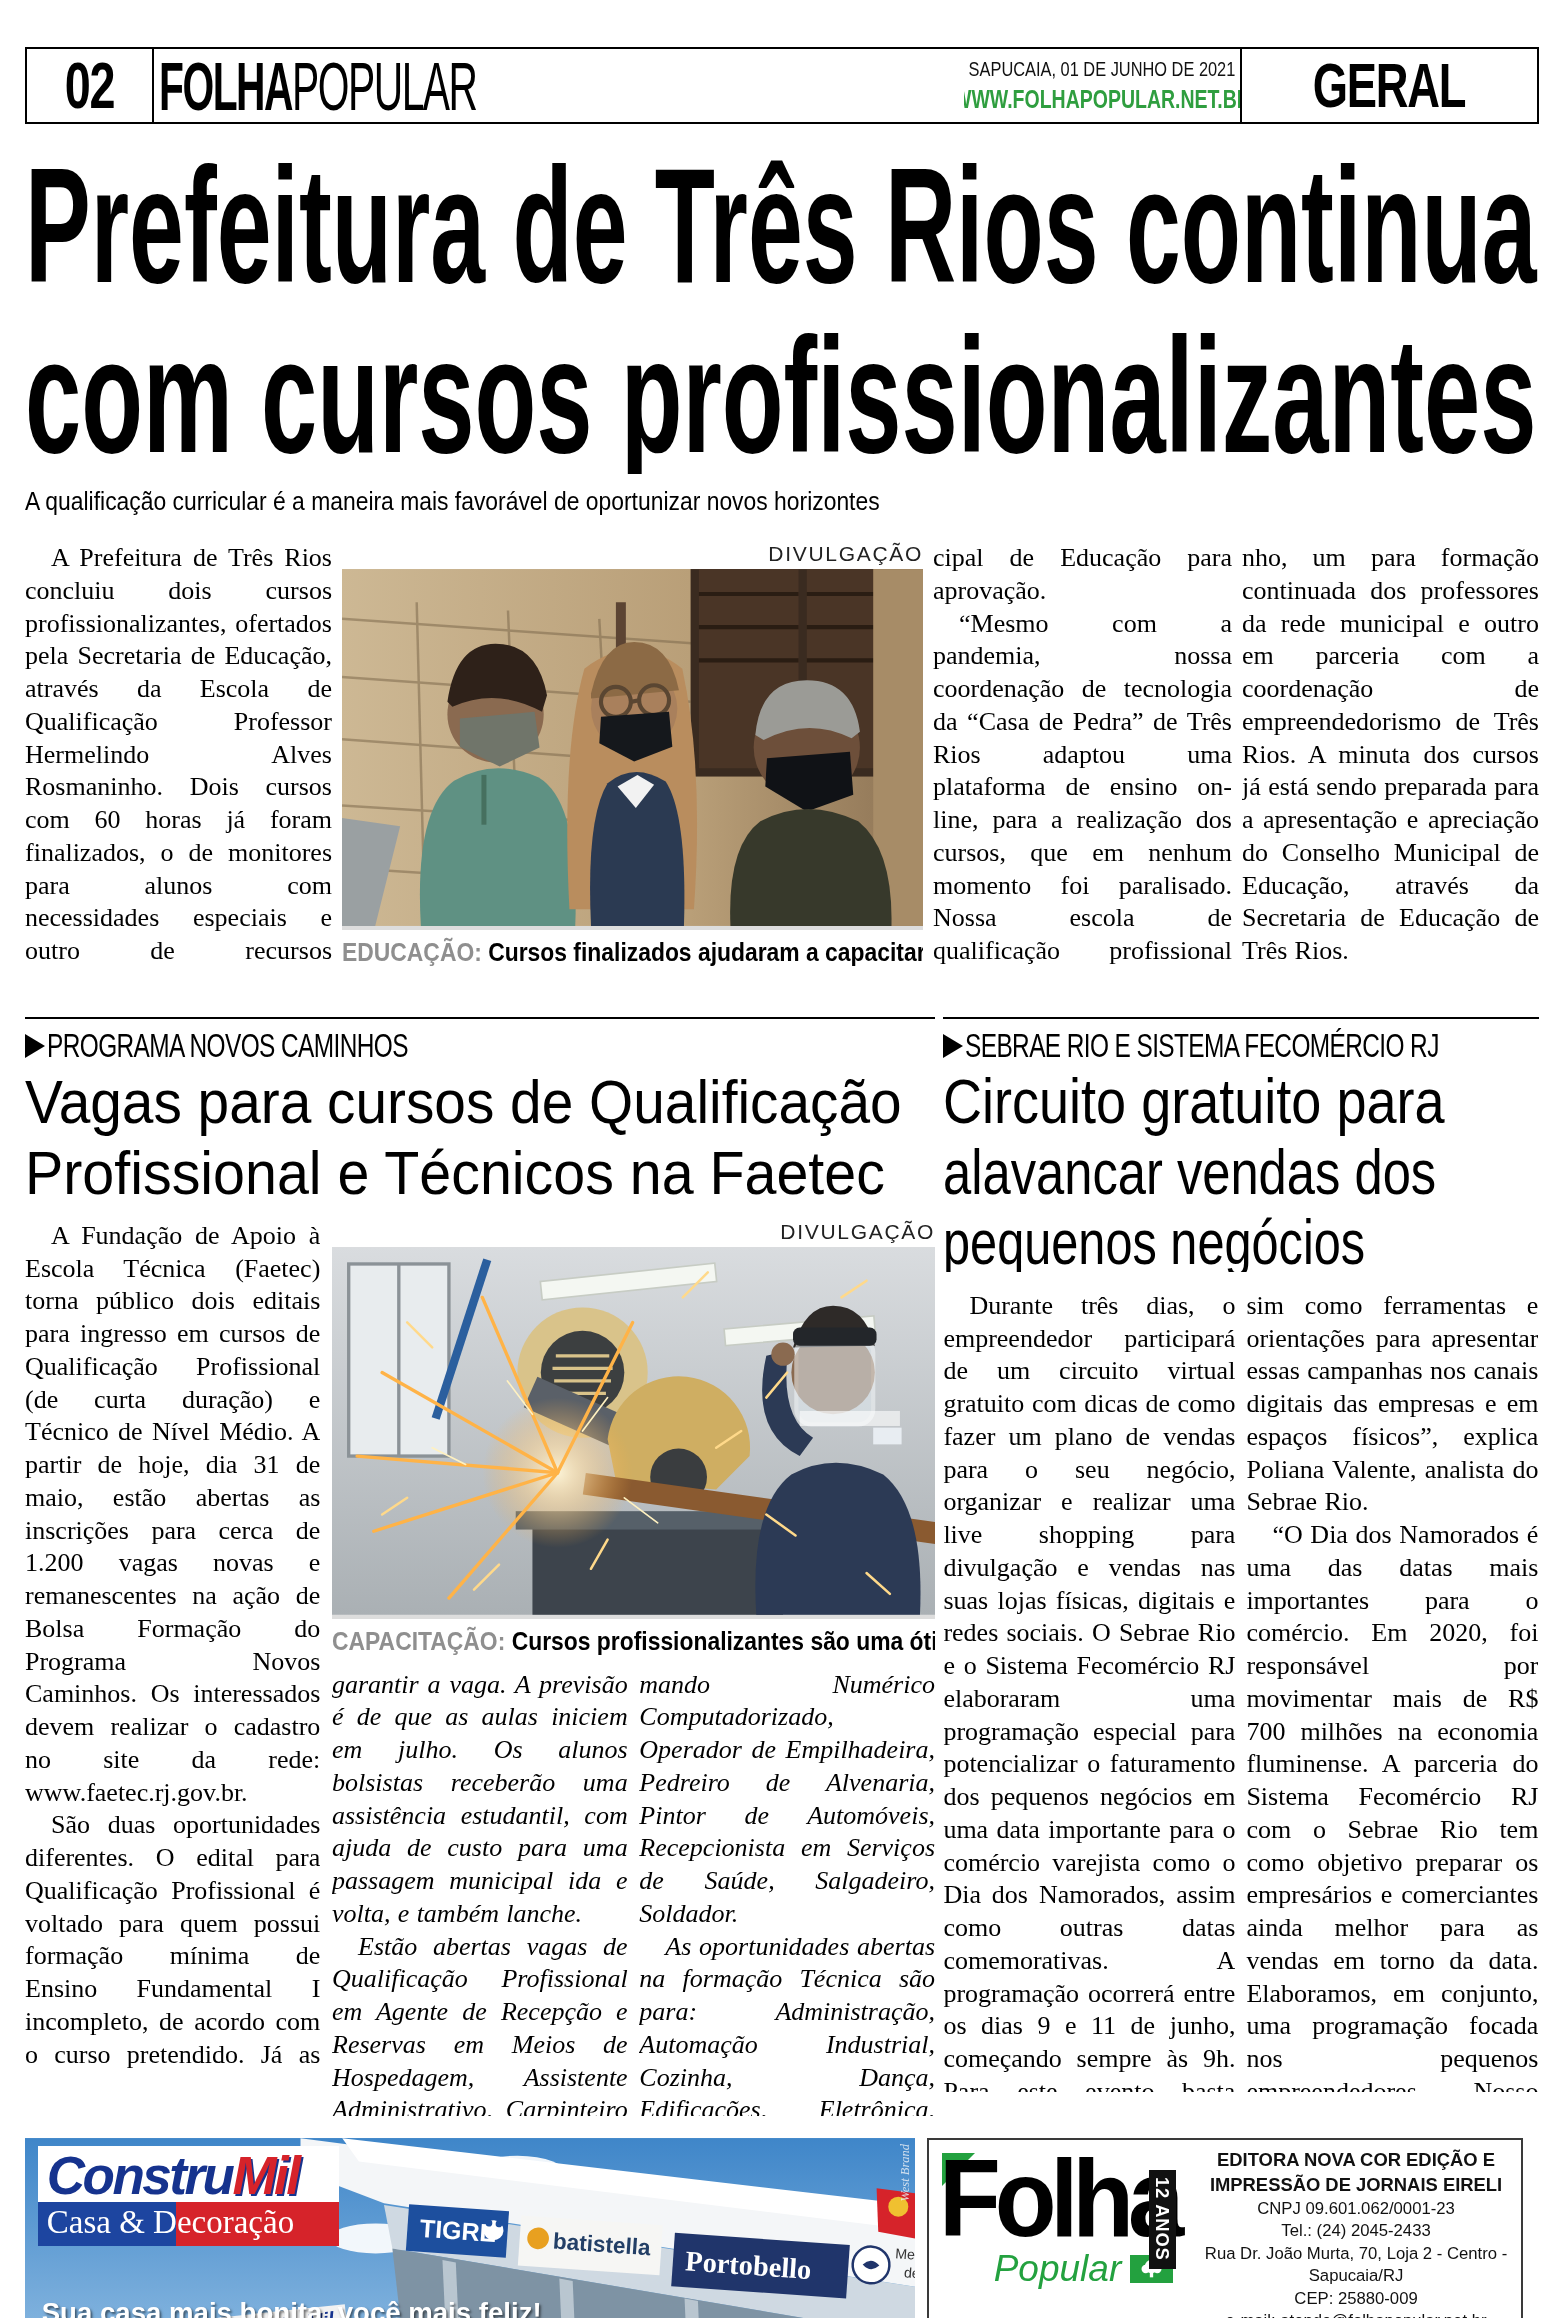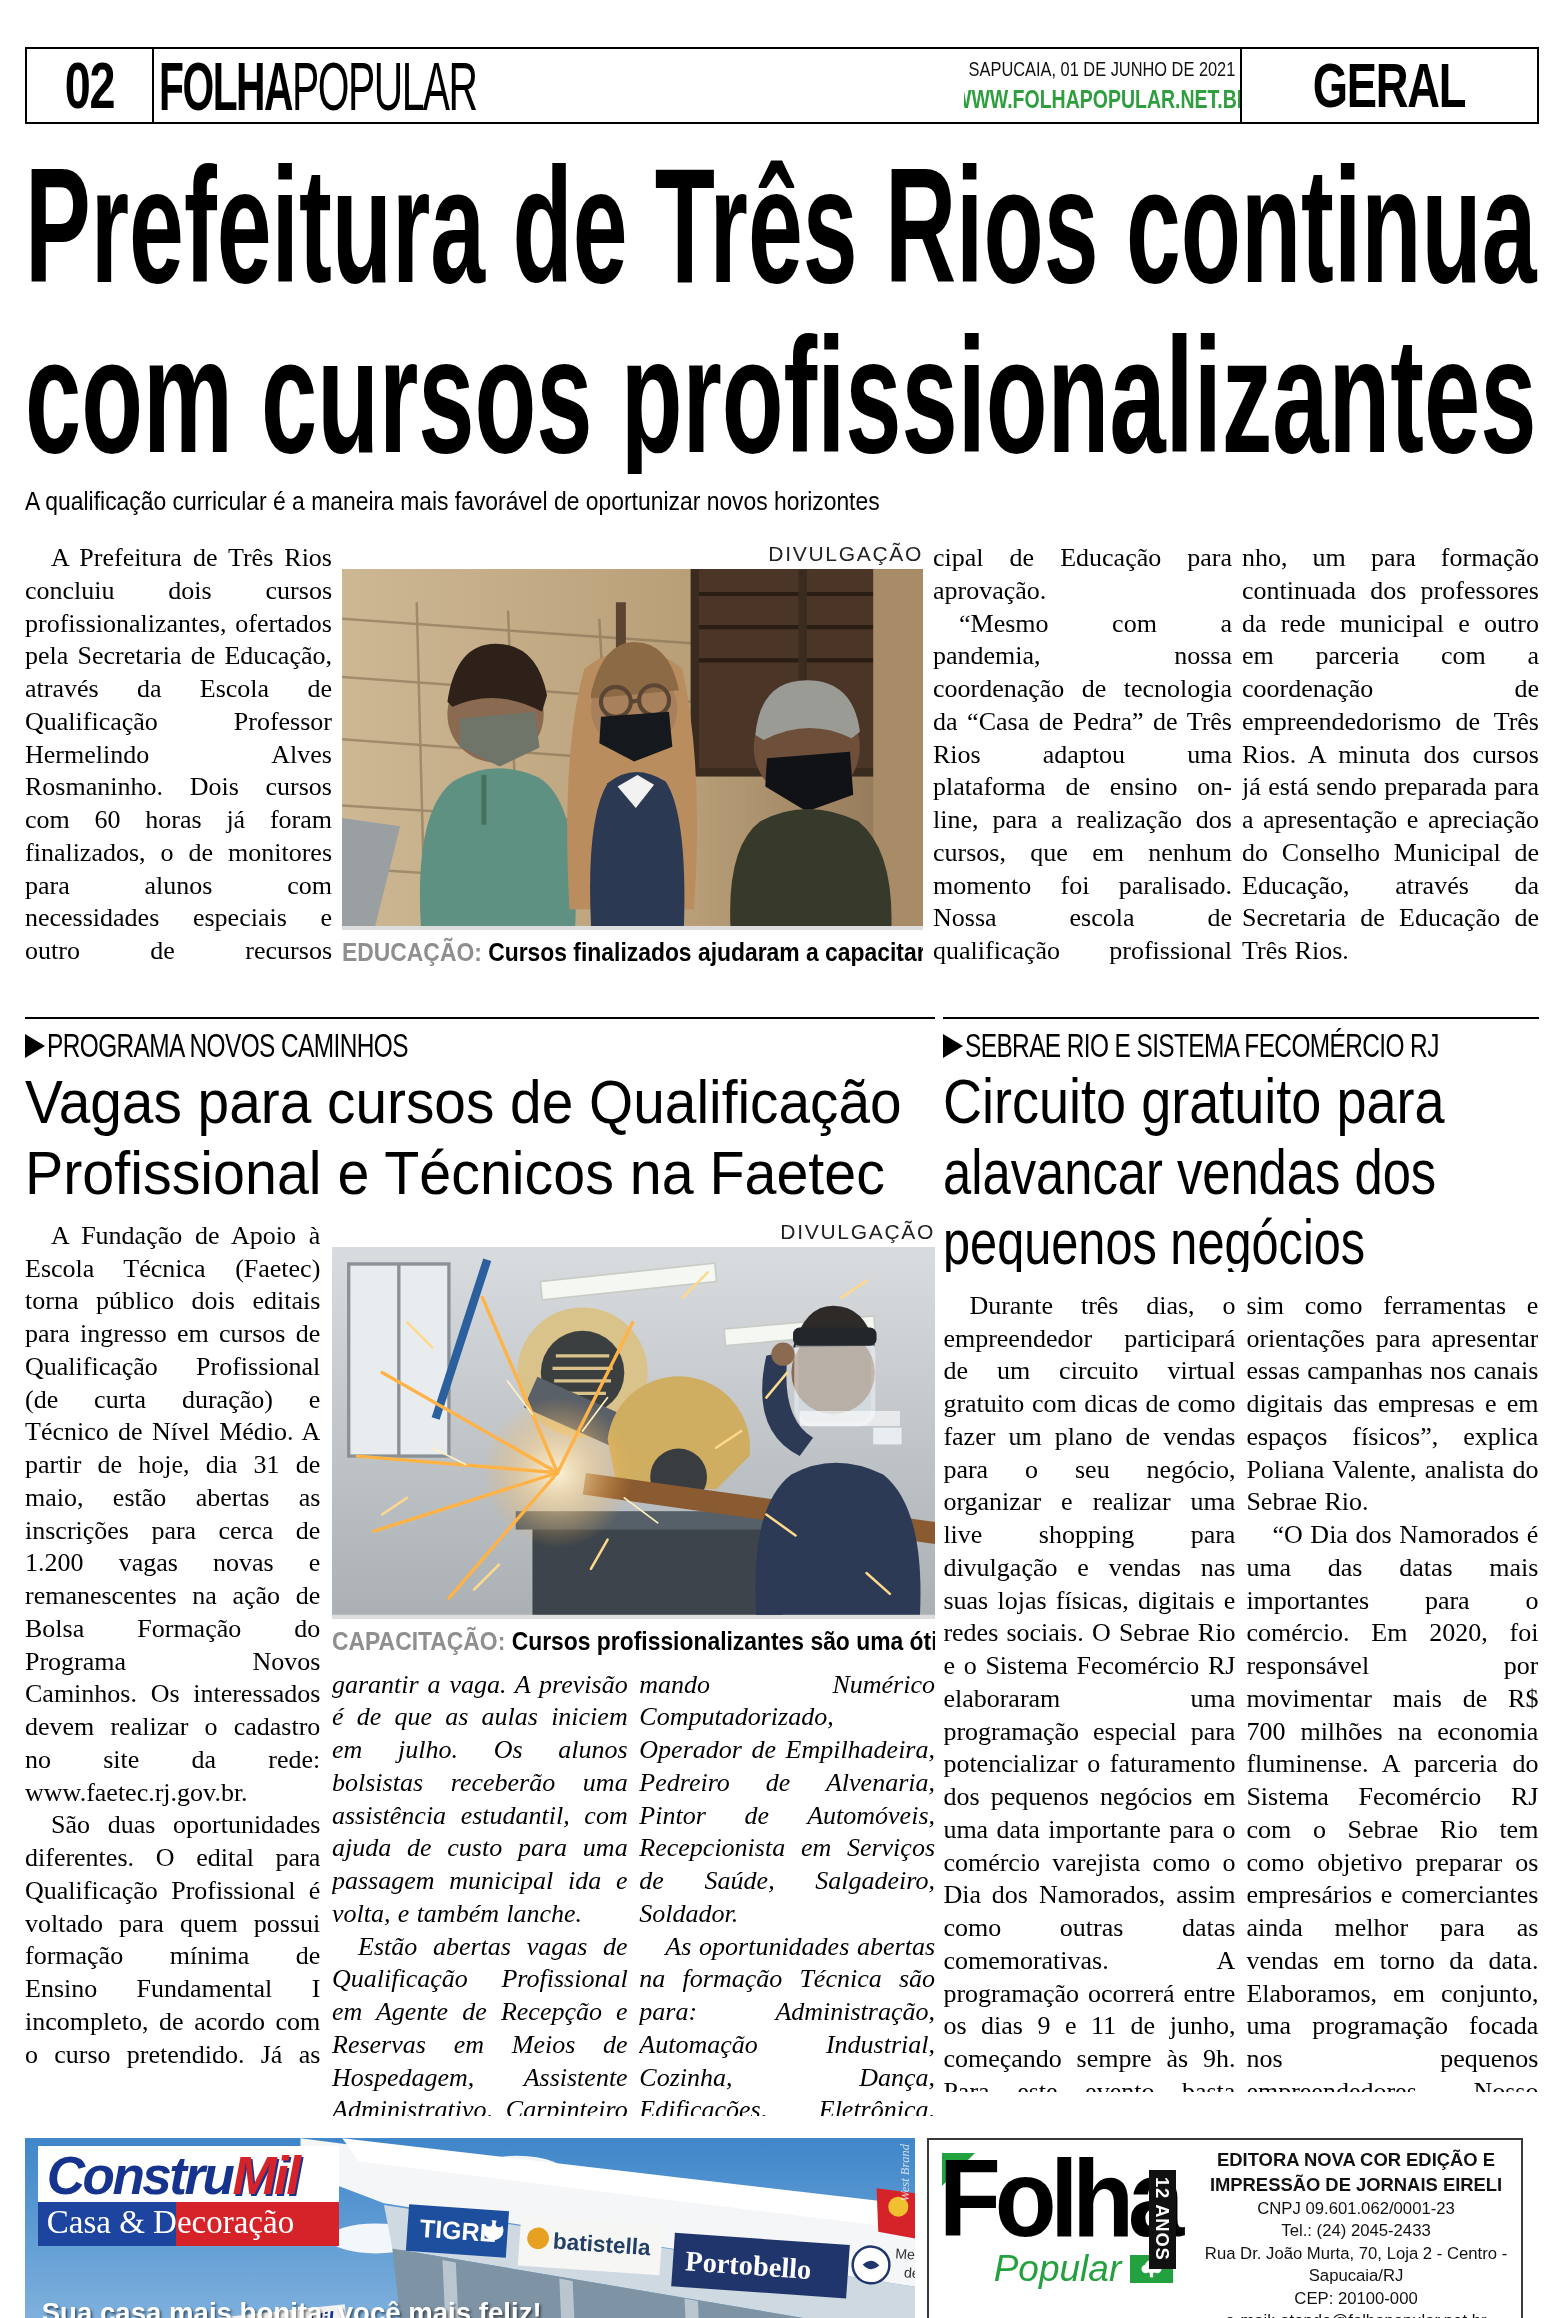--- a/index.html
+++ b/index.html
@@ -472,21 +472,21 @@
                   <rect x="13" y="12" width="4" height="10" fill="#fff"></rect>
                 </svg>
             </span>
           </div>
         </div>
         <div class="exp-info">
           <div class="b">EDITORA NOVA COR EDIÇÃO E IMPRESSÃO DE JORNAIS EIRELI</div>
           <div>CNPJ 09.601.062/0001-23</div>
           <div>Tel.: (24) 2045-2433</div>
           <div>Rua Dr. João Murta, 70, Loja 2 - Centro - Sapucaia/RJ</div>
-          <div>CEP: 20100-000</div>
+          <div>CEP: 25880-009</div>
           <div>e-mail: atende@folhapopular.net.br</div>
           <div class="gap"></div>
           <div class="b">DIRETOR-PRESIDENTE</div>
 
         </div>
       </div>
 
     </div>
   </div>
 

